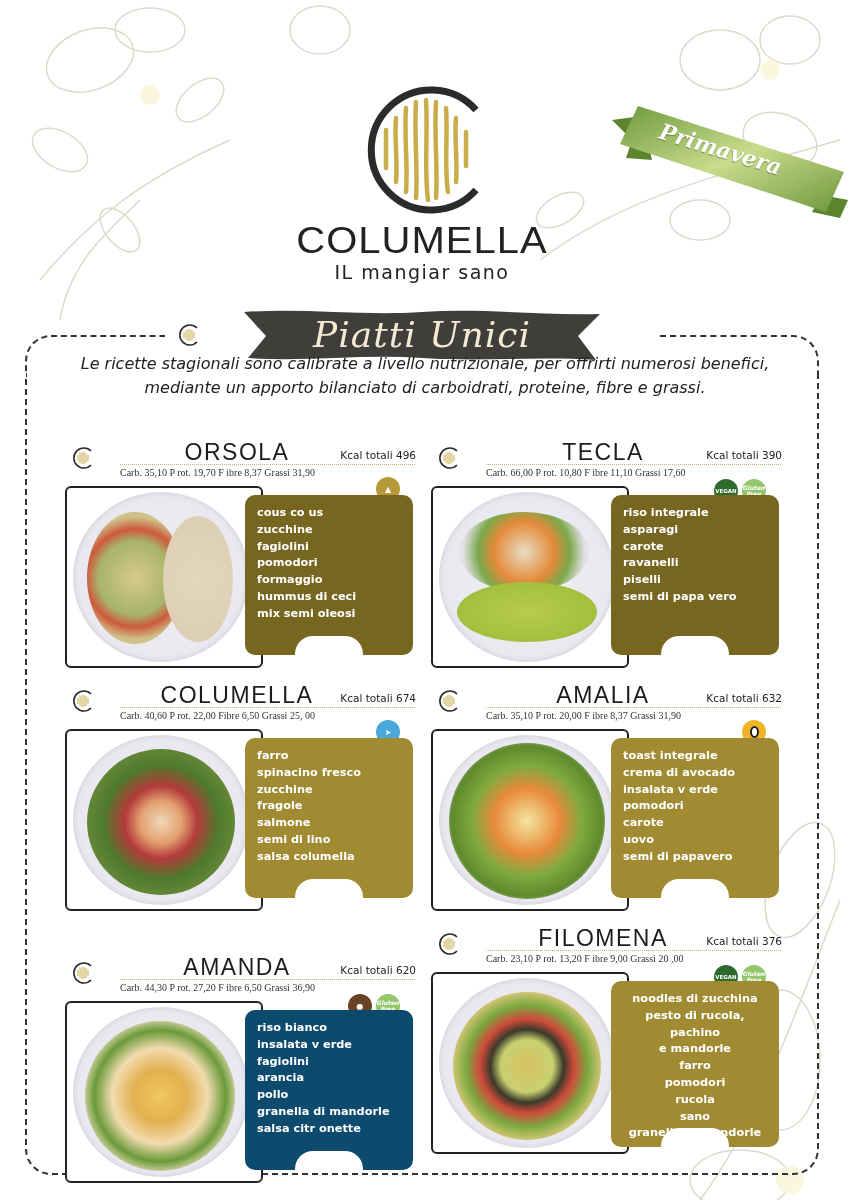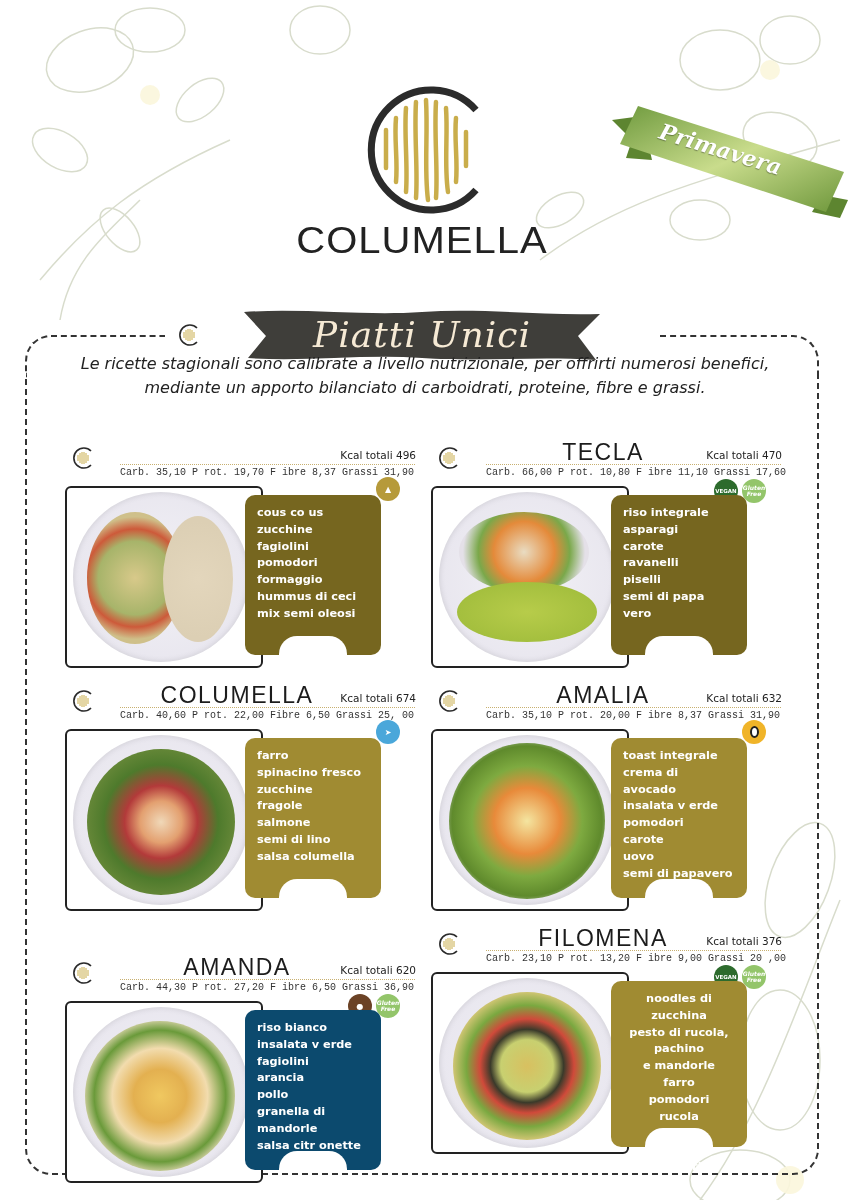--- a/index.html
+++ b/index.html
@@ -40,26 +40,26 @@
   .intro { position: absolute; left: 30px; top: 352px; width: 790px; text-align: center;
     font-family: "DejaVu Sans", sans-serif; font-style: italic; font-size: 16px; line-height: 24px; color: #222; }
 
   
   .dish { position: absolute; width: 370px; height: 240px; }
   .dish .dlogo { position: absolute; left: 10px; top: 10px; width: 22px; height: 22px; }
   .dish .dname { position: absolute; left: 60px; top: 0; width: 230px; text-align: center;
     font-family: "Liberation Sans", sans-serif; font-size: 23px; letter-spacing: 1.5px; color: #1c1c1c; line-height: 30px; }
   .dish .dotline { position: absolute; left: 58px; top: 27px; width: 295px; border-top: 1.5px dotted #c8b070; }
   .dish .kcal { position: absolute; right: 16px; top: 12px; font-family: "DejaVu Sans", sans-serif; font-size: 10.5px; color: #222; }
-  .dish .macros { position: absolute; left: 58px; top: 30px; font-family: Liberation Mono, monospace; font-size: 10px; color: #333; white-space: nowrap; }
+  .dish .macros { position: absolute; left: 58px; top: 30px; font-family: Liberation Serif, serif; font-size: 10px; color: #333; white-space: nowrap; }
   .dish .photo { position: absolute; left: 3px; top: 49px; width: 198px; height: 182px; border: 2px solid #222; border-radius: 6px; background: #fff; overflow: hidden; }
   .dish .plate { position: absolute; left: 6px; top: 4px; width: 176px; height: 170px; border-radius: 50%;
     background: radial-gradient(circle at 50% 50%, #f2f1f6 0%, #e9e7ef 70%, #d9d6e2 100%); box-shadow: inset 0 0 6px rgba(0,0,0,.12); }
   .dish .food { position: absolute; border-radius: 50%; }
-  .dish .ing-box { position: absolute; left: 183px; top: 58px; width: 136px; height: 160px; border-radius: 10px; padding: 10px 12px; }
+  .dish .ing-box { position: absolute; left: 183px; top: 58px; width: 168px; height: 160px; border-radius: 10px; padding: 10px 12px; }
   .dish .ing-box::after { content: ""; position: absolute; left: 50%; bottom: -1px; width: 68px; height: 20px; margin-left: -34px;
     background: #fff; border-radius: 18px 18px 0 0; }
   .dish .ing { font-family: "DejaVu Sans", sans-serif; font-weight: bold; font-size: 11.3px; line-height: 16.8px; color: #fff; letter-spacing: 0; }
   .badge { position: absolute; width: 24px; height: 24px; border-radius: 50%; display: flex; align-items: center; justify-content: center;
     font-size: 8px; color: #fff; font-weight: bold; font-family: "DejaVu Sans", sans-serif; }
   .badge.gf { background: #93c56a; font-style: italic; font-size: 6px; line-height: 6px; text-align: center; }
   .badge.vegan { background: #2d6b2d; font-size: 5.5px; }
 </style>
 </head>
 <body>
@@ -101,20 +101,21 @@
       <path d="M52 28 C50 55 54 85 52 112"></path>
       <path d="M62 22 C60 55 64 90 62 118"></path>
       <path d="M72 20 C74 55 70 90 74 120"></path>
       <path d="M82 22 C80 55 84 90 82 118"></path>
       <path d="M92 28 C94 55 90 85 94 112"></path>
       <path d="M102 38 C100 60 104 80 102 102"></path>
       <path d="M112 52 L112 86"></path>
     </g>
   </svg>
   <div class="logo-name">COLUMELLA</div>
+  <div class="logo-tag">IL mangiar sano</div>
 </div>
 
 <svg class="ribbon" viewBox="0 0 236 120" width="236" height="120">
   <defs>
     <linearGradient id="rg" x1="0" y1="0" x2="1" y2="1">
       <stop offset="0" stop-color="#6f9a3e"></stop>
       <stop offset="0.5" stop-color="#c9dc8c"></stop>
       <stop offset="1" stop-color="#6e973b"></stop>
     </linearGradient>
   </defs>
@@ -145,20 +146,21 @@
   <div>mediante un apporto bilanciato di carboidrati, proteine, fibre e grassi.</div>
 </div>
 
 <div class="dish" style="left:62px;top:437px;">
   <svg class="dlogo" viewBox="0 0 22 22">
       <path d="M19 4 A10 10 0 1 0 19 18" fill="none" stroke="#2b2b2b" stroke-width="1.6"></path>
       <g stroke="#c9ad4b" stroke-width="1">
         <path d="M6 8v6M8 6v10M10 5v12M12 5v12M14 6v10M16 8v6"></path>
       </g>
     </svg>
+  <div class="dname">ORSOLA</div>
   <div class="dotline"></div>
   <div class="kcal">Kcal totali  496</div>
   <div class="macros">Carb. 35,10  P rot. 19,70  F ibre 8,37  Grassi 31,90</div>
   <div class="photo">
     <div class="plate">
       <div class="food" style="left:14px;top:20px;width:96px;height:132px;background:radial-gradient(circle,#d8c98a 0%,#a7b46a 45%,#cd5a3a 60%,#cfc08a 75%);"></div>
       <div class="food" style="left:90px;top:24px;width:70px;height:126px;background:radial-gradient(circle,#e3d6bc 0%,#dccfb4 80%);"></div>
     </div>
   </div>
   <div class="badge" style="left:314px;top:40px;background:#b69a3a;">▲</div>
@@ -175,21 +177,21 @@
 
 <div class="dish" style="left:428px;top:437px;">
   <svg class="dlogo" viewBox="0 0 22 22">
       <path d="M19 4 A10 10 0 1 0 19 18" fill="none" stroke="#2b2b2b" stroke-width="1.6"></path>
       <g stroke="#c9ad4b" stroke-width="1">
         <path d="M6 8v6M8 6v10M10 5v12M12 5v12M14 6v10M16 8v6"></path>
       </g>
     </svg>
   <div class="dname">TECLA</div>
   <div class="dotline"></div>
-  <div class="kcal">Kcal totali  470</div>
+  <div class="kcal">Kcal totali  390</div>
   <div class="macros">Carb. 66,00  P rot. 10,80  F ibre 11,10  Grassi 17,60</div>
   <div class="photo">
     <div class="plate">
       <div class="food" style="left:20px;top:20px;width:130px;height:80px;background:radial-gradient(circle,#e9dcc2 0%,#e48a3a 40%,#7aa84a 60%,#e4e0e8 80%);"></div>
       <div class="food" style="left:18px;top:90px;width:140px;height:60px;background:radial-gradient(ellipse,#b7cc4a 0%,#a4bf3e 70%);"></div>
     </div>
   </div>
   <div class="badge vegan" style="left:286px;top:42px;">VEGAN</div>
   <div class="badge gf" style="left:314px;top:42px;">Gluten Free</div>
   <div class="ing-box" style="background:#76661f;">
@@ -307,16 +309,16 @@
   </div>
   <div class="badge vegan" style="left:286px;top:42px;">VEGAN</div>
   <div class="badge gf" style="left:314px;top:42px;">Gluten Free</div>
   <div class="ing-box" style="background:#a08b32;height:166px;text-align:center;">
     <div class="ing">noodles di zucchina</div>
     <div class="ing">pesto di rucola, pachino</div>
     <div class="ing">e mandorle</div>
     <div class="ing">farro</div>
     <div class="ing">pomodori</div>
     <div class="ing">rucola</div>
-    <div class="ing">semi</div>
+    <div class="ing">sano</div>
     <div class="ing">granella di mandorle</div>
   </div>
 </div>
 
 </body></html>

